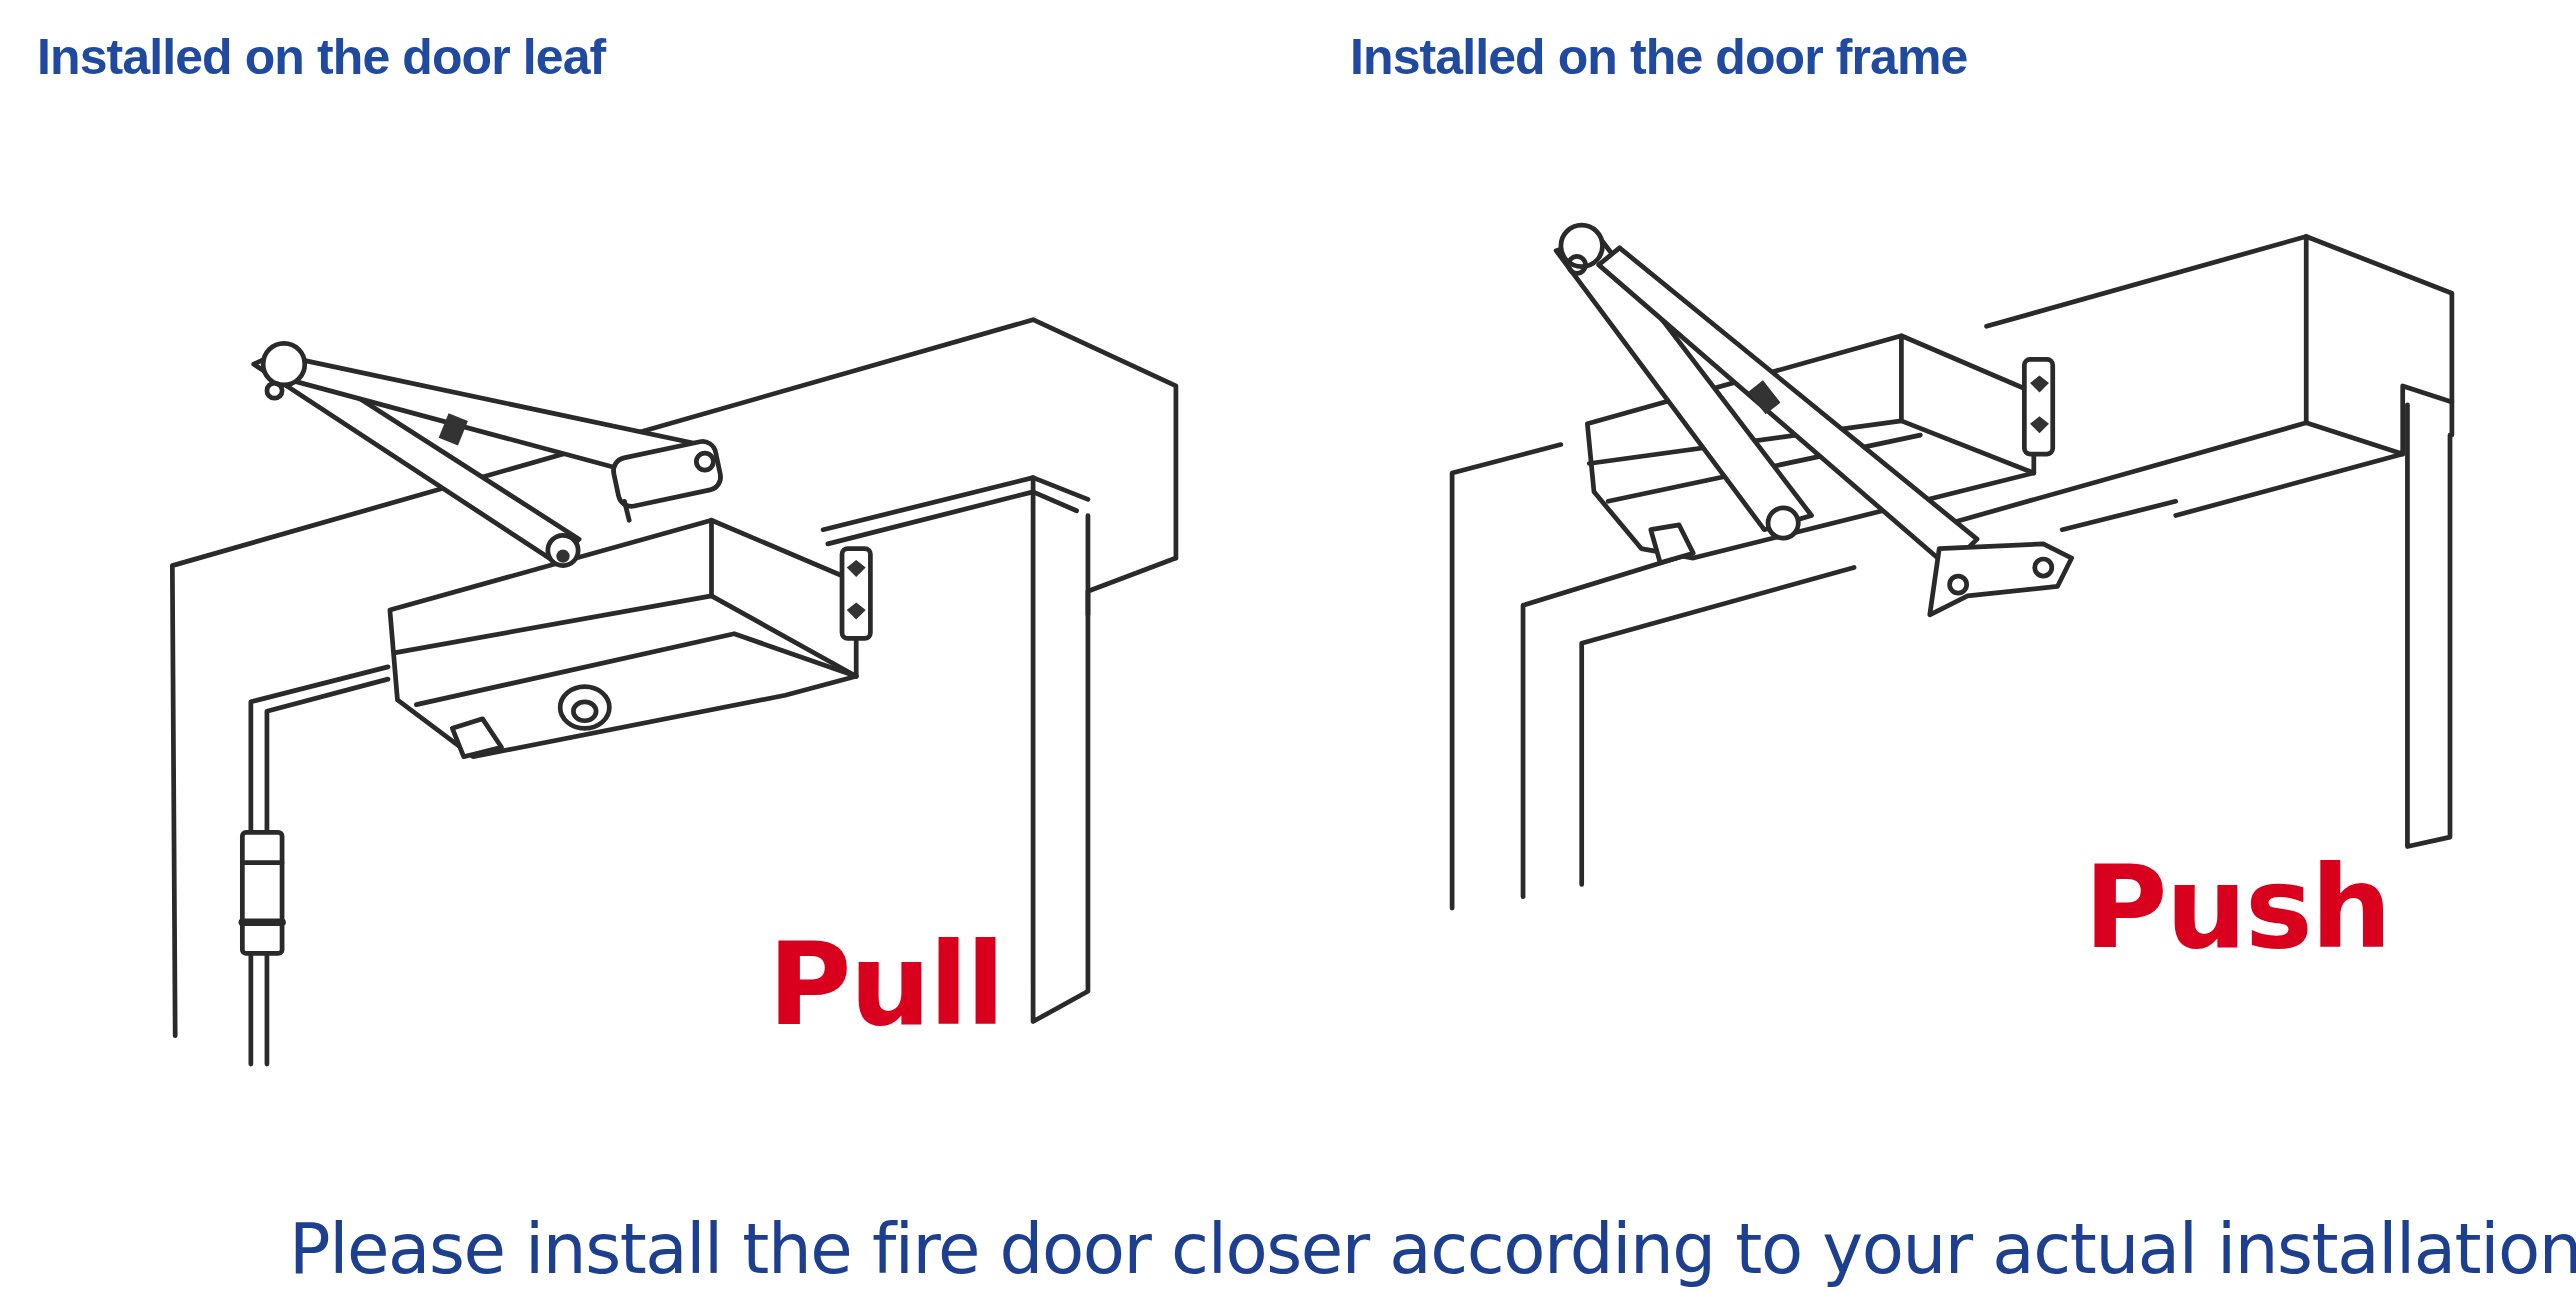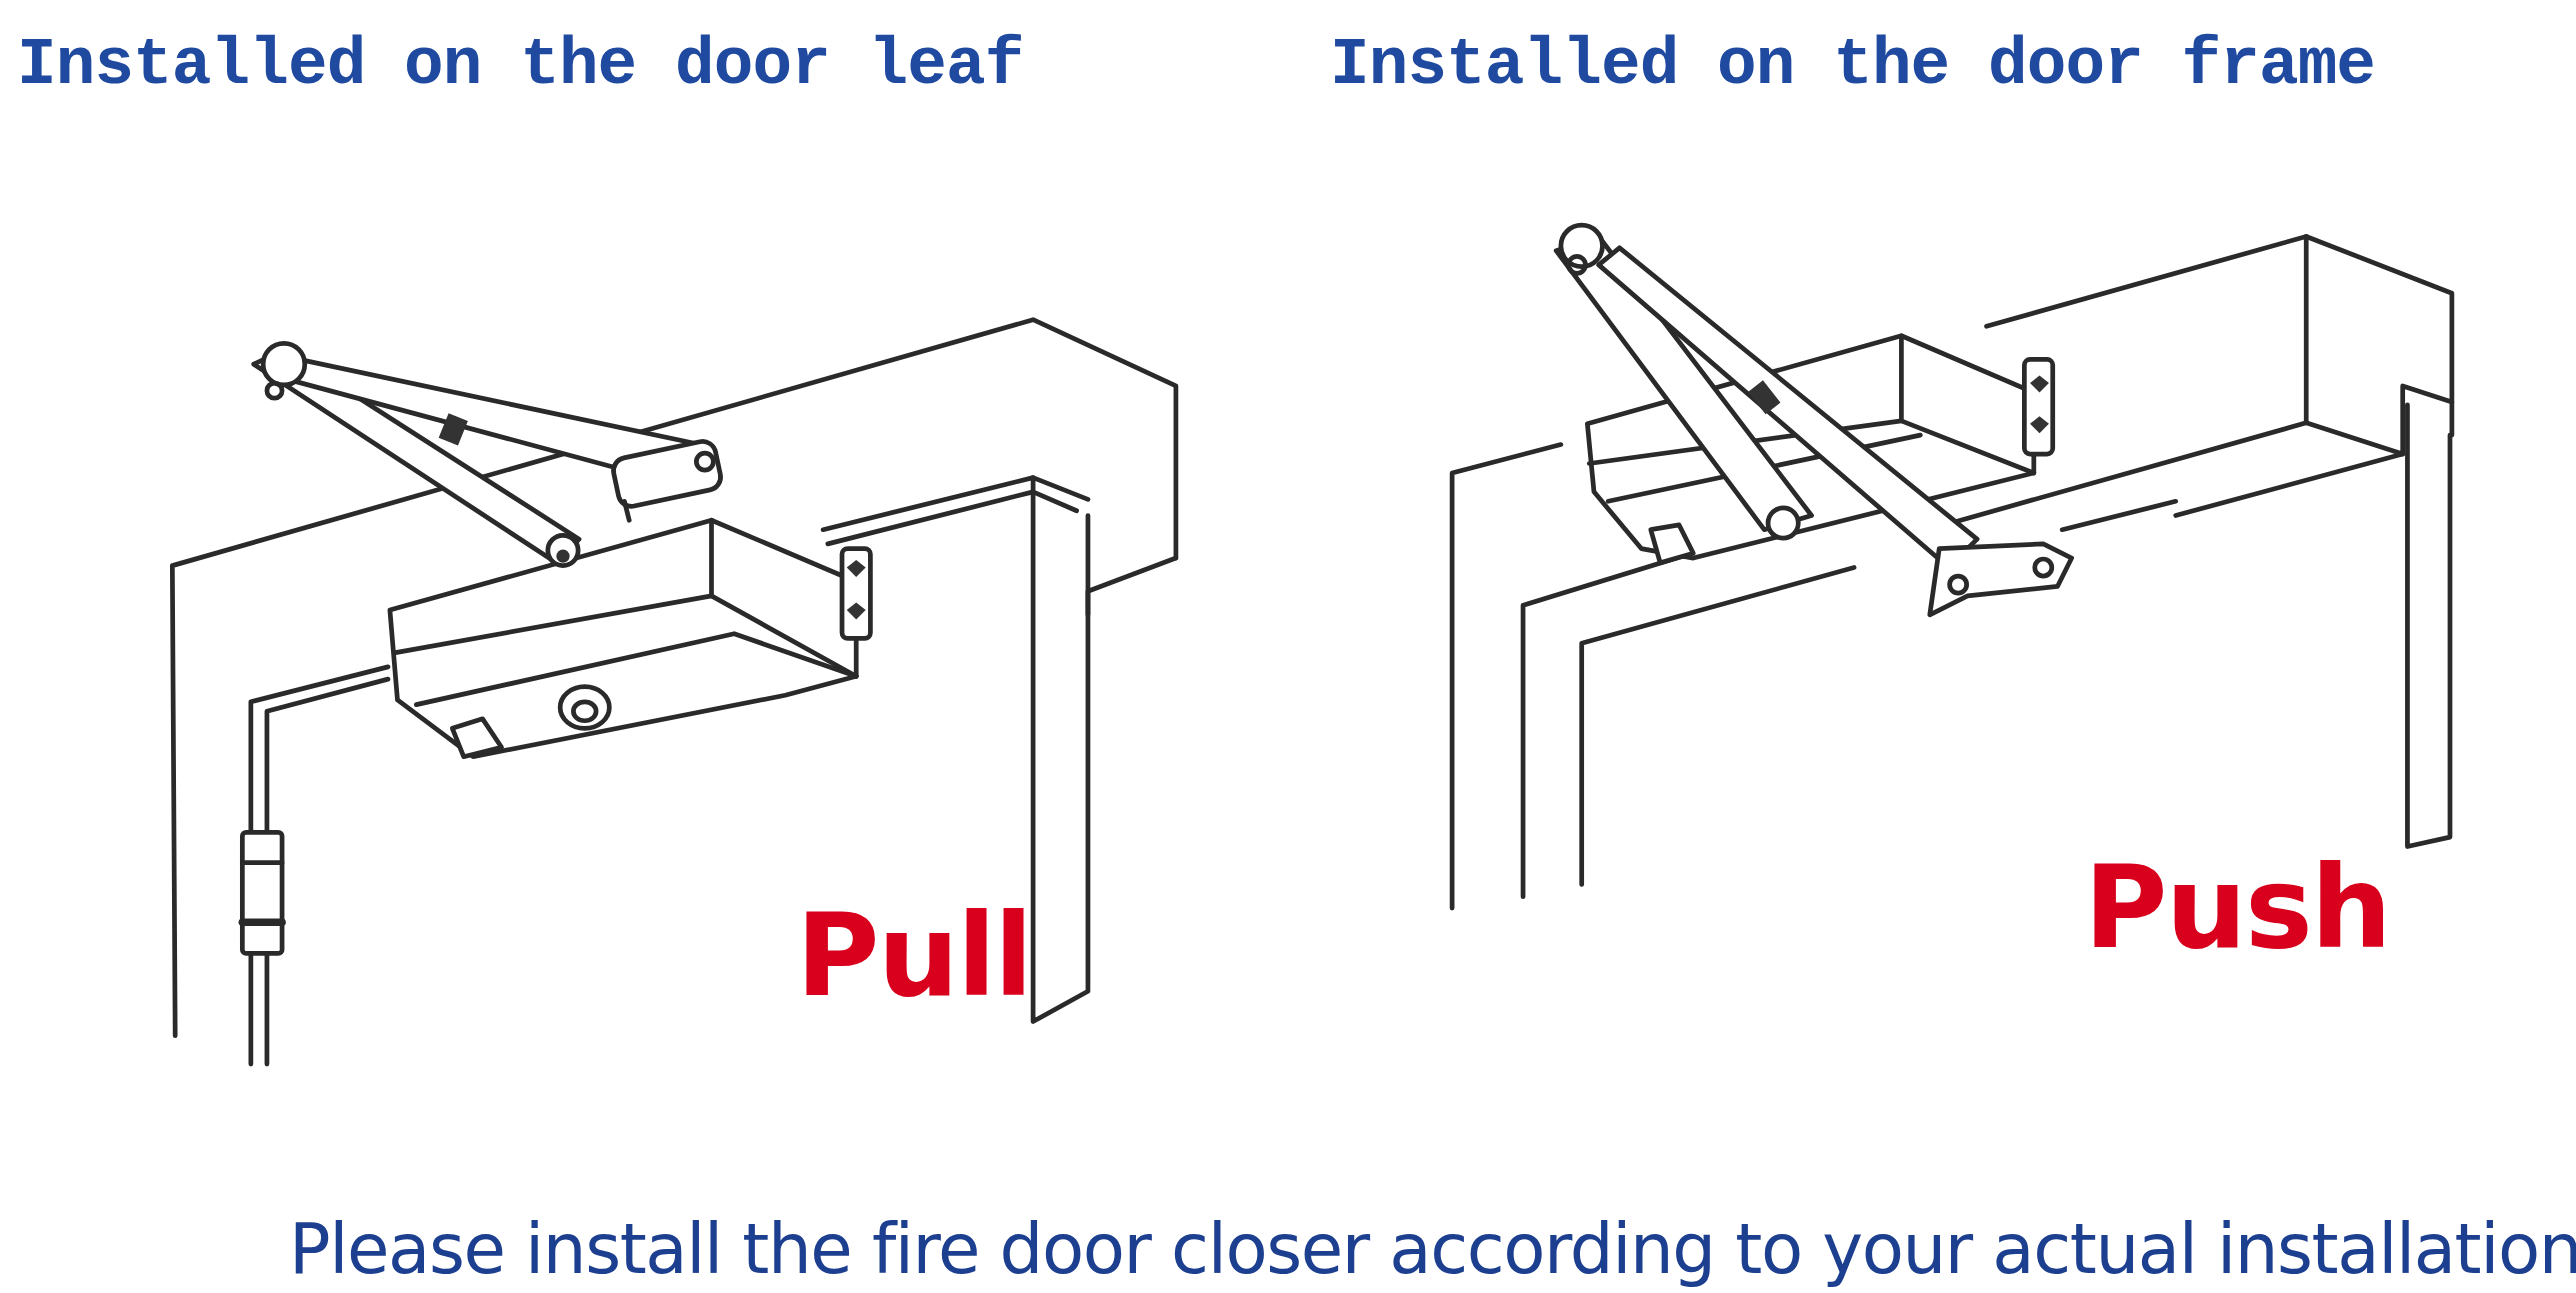--- a/index.html
+++ b/index.html
@@ -1,28 +1,28 @@
 <!DOCTYPE html>
 <html style="font-size:15px"><head>
 <meta charset="utf-8">
 <style>
   html, body { margin: 0; padding: 0; background: #ffffff; }
   body { width: 2576px; height: 1293px; position: relative; overflow: hidden; }
   .title {
     position: absolute; top: 28px;
-    font-family: Liberation Mono, monospace; font-weight: bold;
-    font-size: 66px; color: #1f4aa0; letter-spacing: -0.9px; white-space: nowrap;
+    font-family: Liberation Sans, sans-serif; font-weight: bold;
+    font-size: 50px; color: #1f4aa0; letter-spacing: -0.9px; white-space: nowrap; margin-left: 20px;
   }
   #title-left { left: 17px; }
   #title-right { left: 1330px; }
   .action {
     position: absolute; font-family: "DejaVu Sans", sans-serif; font-weight: bold;
     font-size: 114px; color: #d8001c; white-space: nowrap; letter-spacing: -1.9px;
   }
-  #label-pull { left: 768px; top: 889px; margin-left: 28px; }
+  #label-pull { left: 768px; top: 918px; }
   #label-push { left: 2084px; top: 841px; }
   .caption {
     position: absolute; left: 289px; top: 1209px;
     font-family: "DejaVu Sans", sans-serif; font-size: 69px; color: #1d3f8f;
     white-space: nowrap; letter-spacing: -1.4px;
   }
   svg.drawing { position: absolute; left: 0; top: 0; }
   .ln { fill: none; stroke: #2a2a2a; stroke-width: 5; stroke-linejoin: round; stroke-linecap: round; }
   .fl { fill: #ffffff; stroke: #2a2a2a; stroke-width: 5; stroke-linejoin: round; }
   .dk { fill: #333; }

